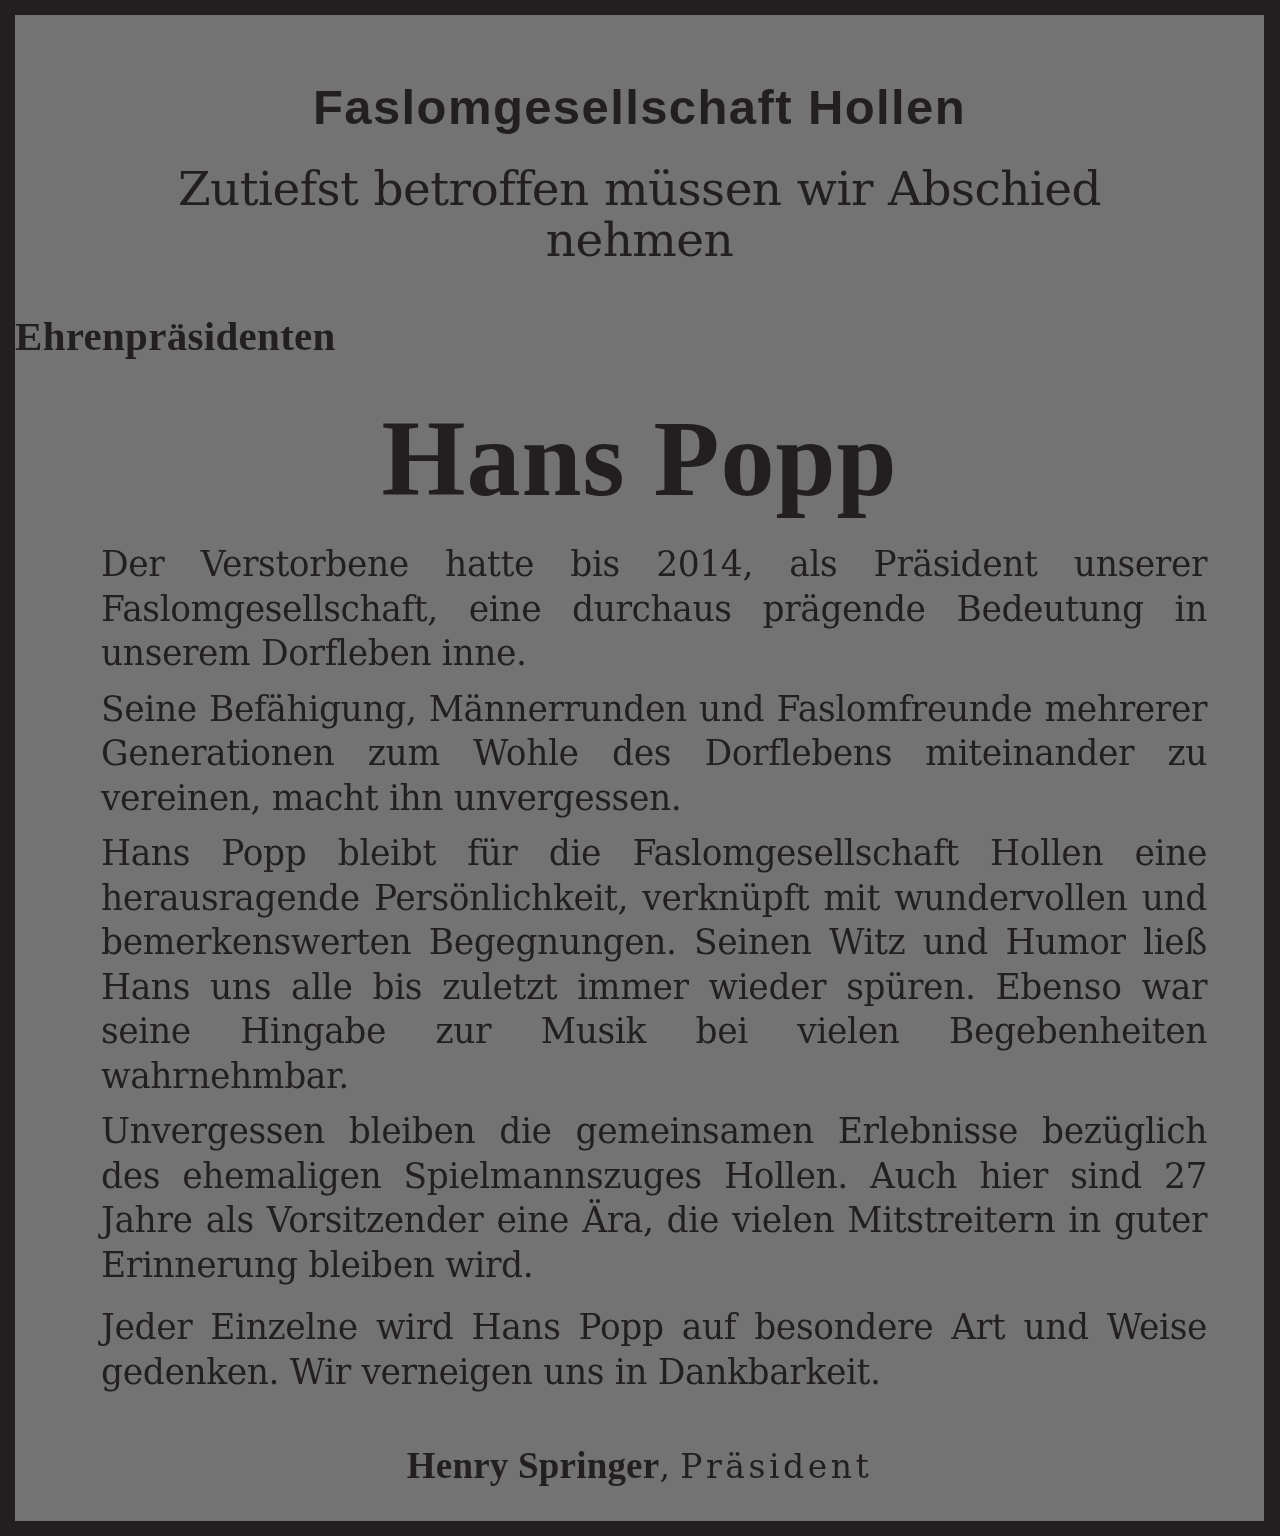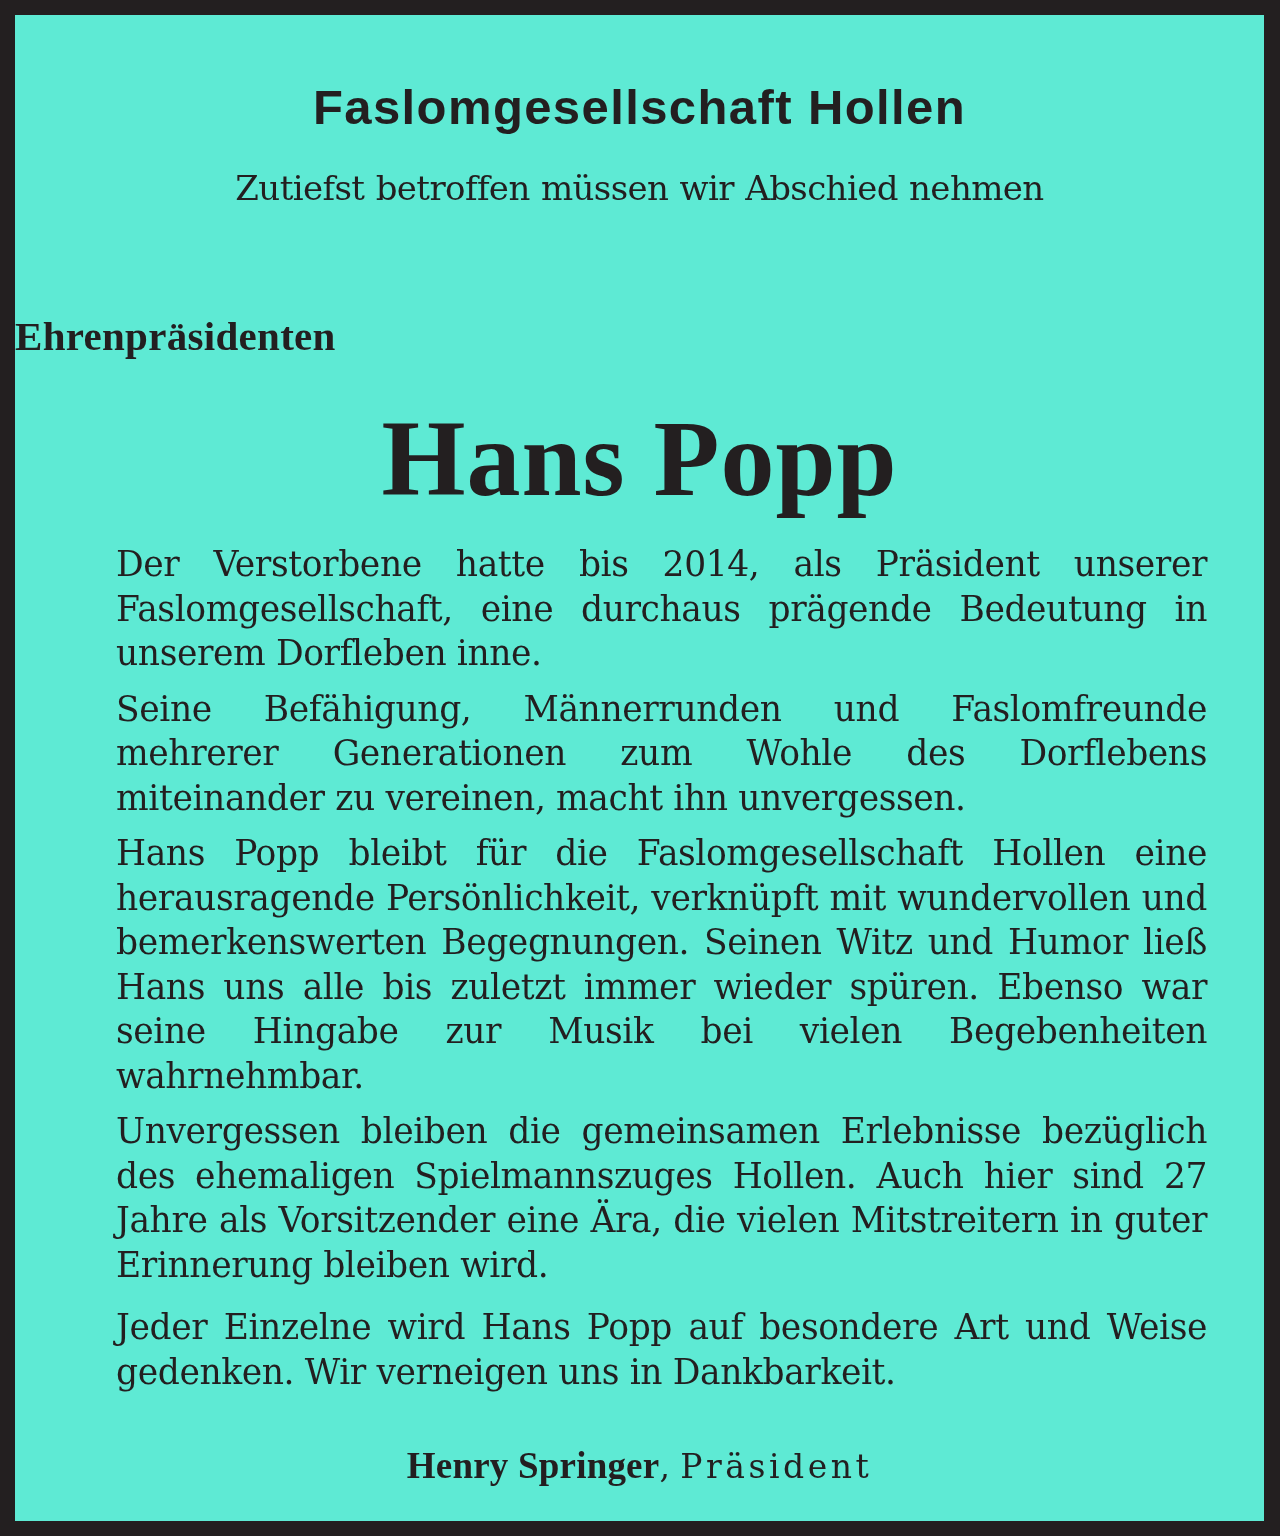--- a/index.html
+++ b/index.html
@@ -15,21 +15,21 @@
     }
     .frame {
       position: absolute;
       left: 0;
       top: 0;
       width: 1280px;
       height: 1536px;
       box-sizing: border-box;
       border: 15px solid #231f20;
       border-right-width: 16px;
-      background: #5eead4;
+      background: #737373;
       color: #231f20;
     }
     .org-title {
       position: absolute;
       left: 0;
       right: 0;
       top: 64px;
       text-align: center;
       font-family: "Liberation Sans", sans-serif;
       font-weight: bold;
@@ -39,21 +39,21 @@
       color: #231f20;
       margin: 0;
     }
     .lead {
       position: absolute;
       left: 70px;
       right: 70px;
       top: 148px;
       text-align: center;
       font-family: "DejaVu Serif", serif;
-      font-size: 34px;
+      font-size: 47px;
       line-height: 51px;
       letter-spacing: -0.6px;
       word-spacing: 1px;
       color: #231f20;
       margin: 0;
     }
     .lead span { display: block; }
     .honorific {
       position: absolute;
       left: 0;
@@ -86,21 +86,21 @@
       left: 86px;
       width: 1106px;
       top: 527px;
       font-family: "DejaVu Serif", serif;
       font-size: 34.5px;
       line-height: 44.5px;
       color: #231f20;
       letter-spacing: -0.4px;
     }
     .body-text p {
-      margin: 0 0 11px 15px;
+      margin: 0 0 11px 0;
       text-align: justify;
       text-align-last: left;
       hyphens: manual;
     }
     .body-text p.spaced {
       margin-top: 18px;
     }
     .signature {
       position: absolute;
       left: 0;

